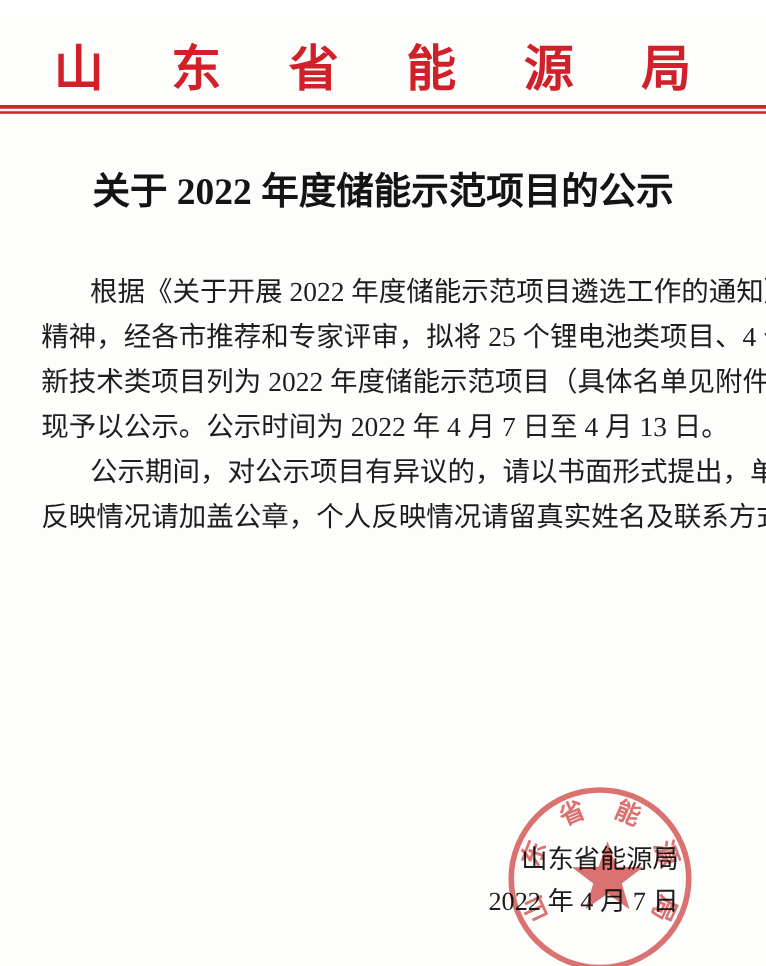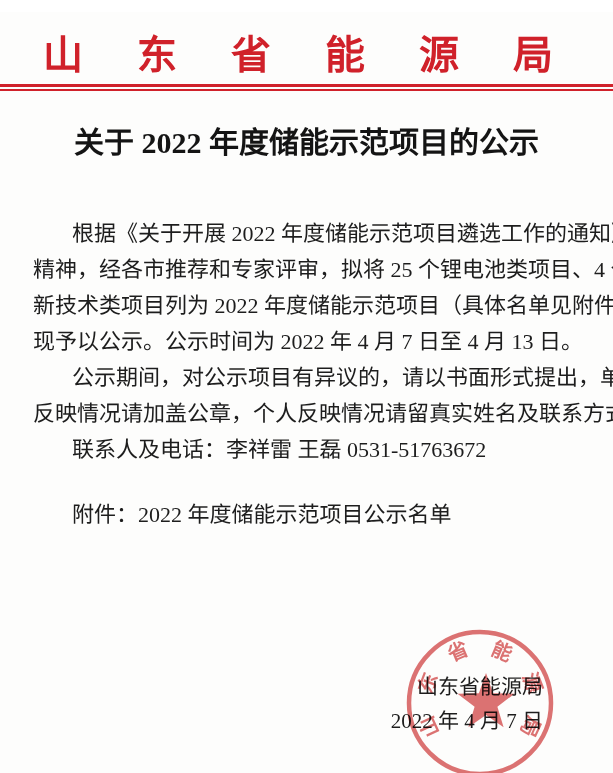--- a/index.html
+++ b/index.html
@@ -40,21 +40,21 @@
     width: 613px;
     height: 7px;
     border-top: 3px solid var(--accent);
     border-bottom: 2.5px solid var(--accent);
   }
 
   
   .doc-title {
     position: absolute;
     left: 0;
-    top: 112px;
+    top: 123px;
     width: 613px;
     text-align: center;
     font-size: 30px;
     font-weight: bold;
     color: #141414;
     line-height: 38px;
   }
 
   
   .body-text {
@@ -114,22 +114,20 @@
 
   <div class="doc-title">关于 2022 年度储能示范项目的公示</div>
 
   <div class="body-text">
     <div class="line indent">根据《关于开展 2022 年度储能示范项目遴选工作的通知》</div>
     <div class="line">精神，经各市推荐和专家评审，拟将 25 个锂电池类项目、4 个</div>
     <div class="line">新技术类项目列为 2022 年度储能示范项目（具体名单见附件），</div>
     <div class="line last">现予以公示。公示时间为 2022 年 4 月 7 日至 4 月 13 日。</div>
     <div class="line indent">公示期间，对公示项目有异议的，请以书面形式提出，单位</div>
     <div class="line">反映情况请加盖公章，个人反映情况请留真实姓名及联系方式，</div>
-    <div class="line last indent">联系人及电话：李祥雷 王磊 0531-51763672</div>
-    <div class="line last indent attachment">附件：2022 年度储能示范项目公示名单</div>
   </div>
 
   <div class="sign-block">
     <div>山东省能源局</div>
     <div>2022 年 4 月 7 日</div>
   </div>
 
   <div class="seal">
     <svg width="160" height="160" viewBox="0 0 160 160">
       <circle cx="80" cy="80" r="71" fill="none" stroke="currentColor" stroke-width="4.5"></circle>

